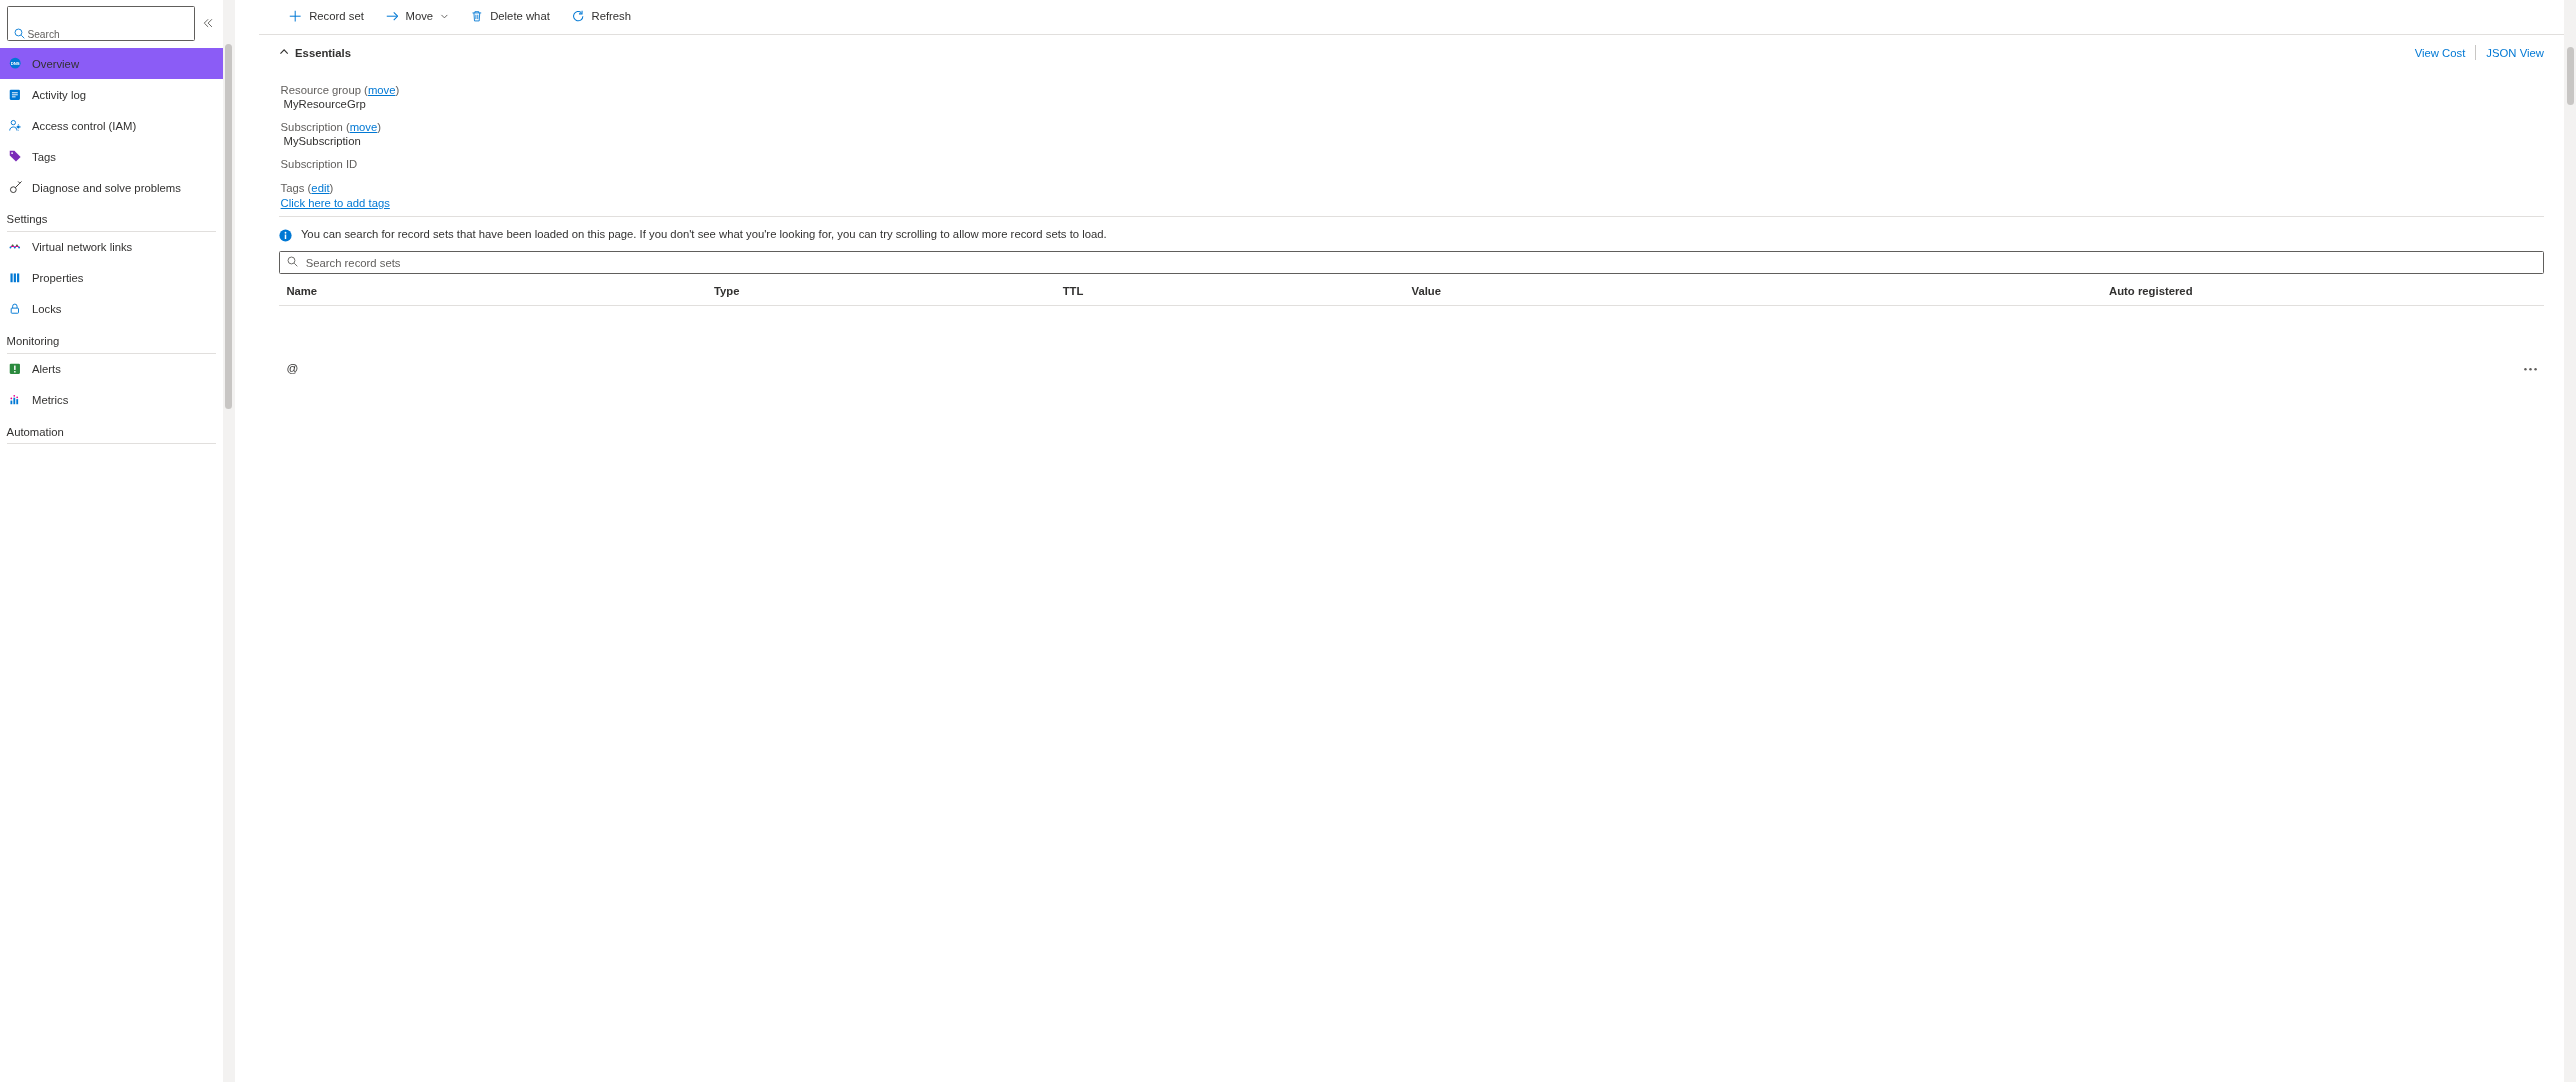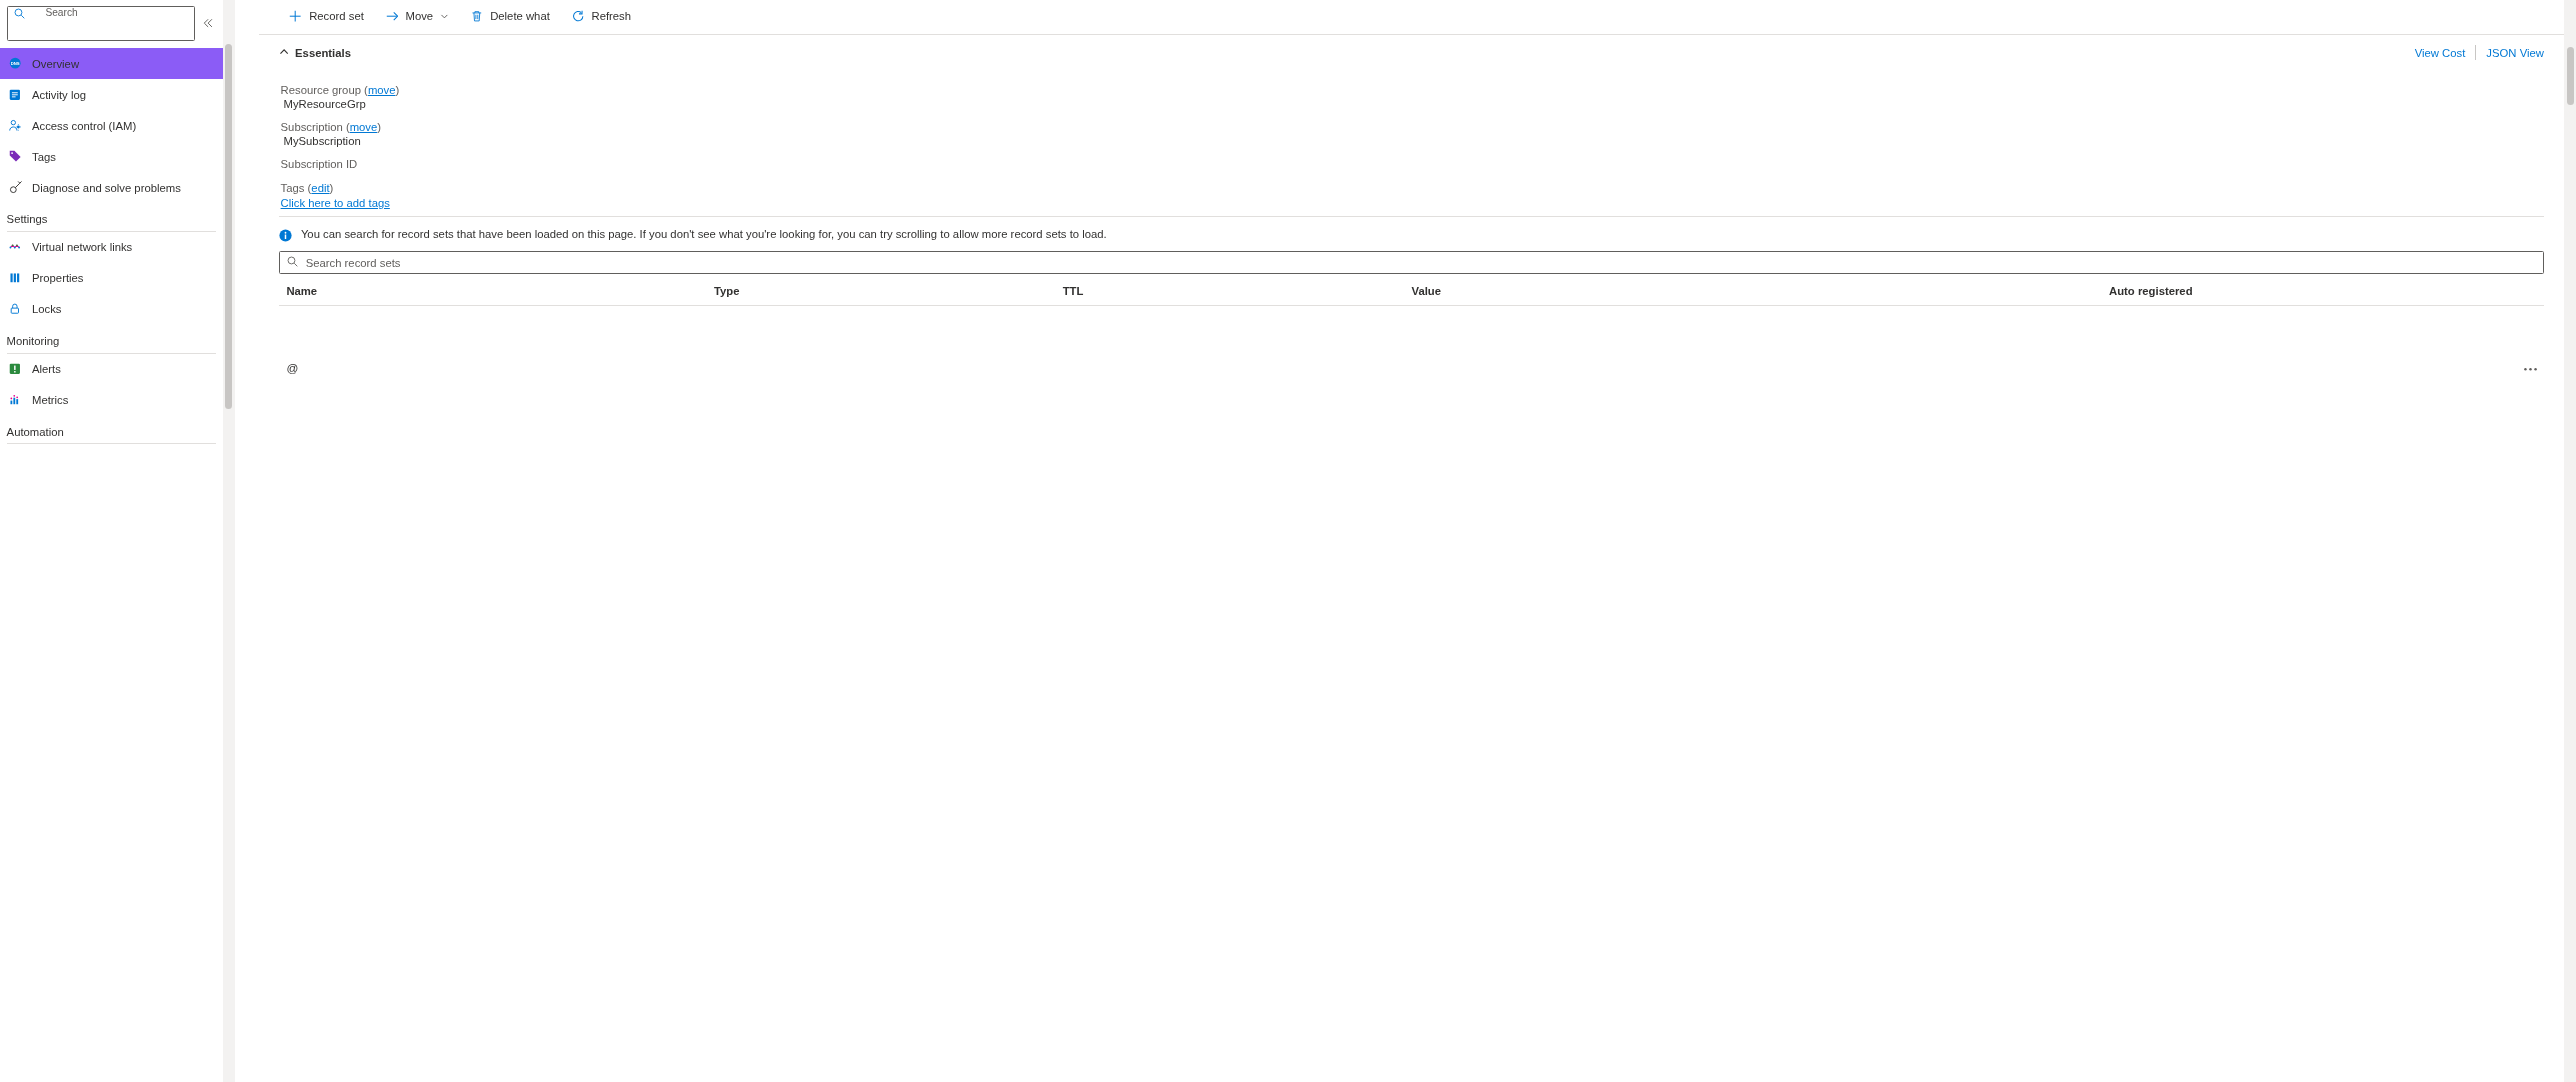--- a/index.html
+++ b/index.html
@@ -24,26 +24,26 @@
     }
     .search-wrap {
       padding: 5.8px 6.6px 7.3px 6.6px;
       display: flex;
       align-items: center;
       gap: 4.4px;
     }
     .search-box {
       flex: 1;
       display: flex;
-      align-items: flex-start;
+      align-items: flex-end;
       border: 0.7px solid #605e5c;
       border-radius: 1.5px;
       height: 35px;
       padding: 0 5.8px;
-      gap: 19px;
+      gap: 1px;
     }
     .search-box input {
       border: none;
       outline: none;
       flex: 1;
       font-size: 10.2px;
       color: #605e5c;
     }
     .search-box input::placeholder { color: #605e5c; }
     .collapse-toggle {

